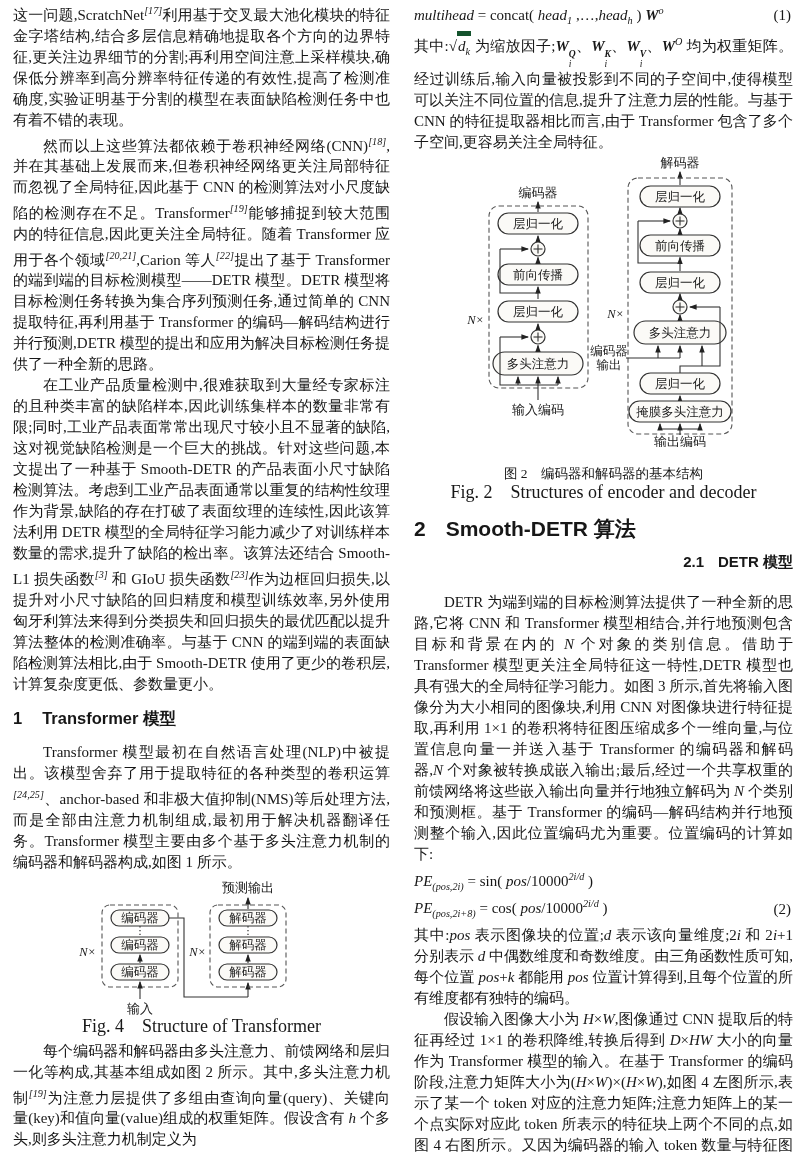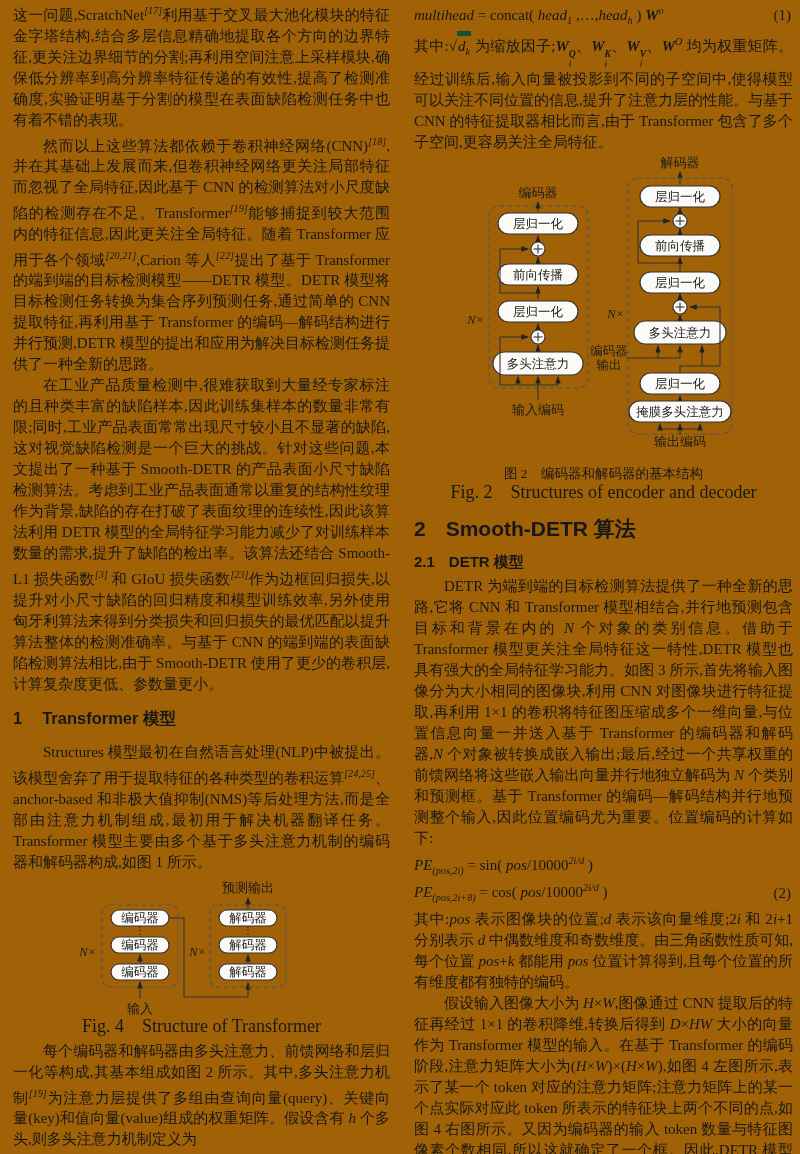--- a/index.html
+++ b/index.html
@@ -1,18 +1,18 @@
 <!DOCTYPE html>
 <html><head>
 <meta charset="utf-8">
 <style>
   html,body{margin:0;padding:0;background:#d9d9d6;}
   .page{
     position:relative;width:800px;height:1154px;margin:0 auto;
-    background:#a16207;color:#171717;overflow:hidden;
+    background:#ffffff;color:#171717;overflow:hidden;
     font-family:"Liberation Serif","DejaVu Serif",serif;
   }
   .col{position:absolute;top:0;}
   .col-left{left:13px;width:377px;}
   .col-right{left:414px;width:379px;}
   p.body{margin:0;font-size:15px;line-height:21px;text-align:justify;}
   p.ind{text-indent:2em;}
   
   .seg-n{}
   .seg-i{font-style:italic;}
@@ -27,21 +27,21 @@
   .sqrt .rad{font-style:normal;}
   .sqrt .bod{border-top:5px solid #14532d;padding:0 1px;}
   
   .h1{font-family:"Liberation Sans","DejaVu Sans",sans-serif;font-weight:bold;
       font-size:16.5px;margin:13px 0 12px 0;}
   .h1 .hnum{margin-right:20px;}
   .h2{font-family:"Liberation Sans","DejaVu Sans",sans-serif;font-weight:bold;
       font-size:21px;margin:14px 0 10px 0;}
   .h2 .hnum{margin-right:20px;}
   .h3{font-family:"Liberation Sans","DejaVu Sans",sans-serif;font-weight:bold;
-      font-size:15px;margin:6px 0 4px 0;}
+      font-size:15px;margin:6px 0 20px 0;text-align:right;}
   .h3 .hnum{margin-right:14px;}
   
   .fblock{margin:5px 0 4px 0;}
   .fline{position:relative;text-align:left;font-size:15px;line-height:1.5;margin:2px 0;}
   .feq-num{position:absolute;right:2px;top:50%;transform:translateY(-50%);font-style:normal;font-size:15px;}
   
   .fig{margin:4px 0 2px 0;padding:0;text-align:center;}
   .cap-zh{text-align:center;font-size:13.5px;line-height:18px;margin-top:18px;}
   .cap-en{text-align:center;font-size:18px;line-height:18px;}
   .figsvg{display:block;margin:0 auto;}
@@ -63,21 +63,21 @@
   <div class="col col-left">
 
     <p class="body"><span class="seg-n">这一问题,ScratchNet</span><span class="seg-sup">[17]</span><span class="seg-n">利用基于交叉最大池化模块的特征金字塔结构,结合多层信息精确地提取各个方向的边界特征,更关注边界细节的分割;再利用空间注意上采样模块,确保低分辨率到高分辨率特征传递的有效性,提高了检测准确度,实验证明基于分割的模型在表面缺陷检测任务中也有着不错的表现。</span></p>
     <p class="body ind"><span class="seg-n">然而以上这些算法都依赖于卷积神经网络(CNN)</span><span class="seg-sup">[18]</span><span class="seg-n">,并在其基础上发展而来,但卷积神经网络更关注局部特征而忽视了全局特征,因此基于 CNN 的检测算法对小尺度缺陷的检测存在不足。Transformer</span><span class="seg-sup">[19]</span><span class="seg-n">能够捕捉到较大范围内的特征信息,因此更关注全局特征。随着 Transformer 应用于各个领域</span><span class="seg-sup">[20,21]</span><span class="seg-n">,Carion 等人</span><span class="seg-sup">[22]</span><span class="seg-n">提出了基于 Transformer 的端到端的目标检测模型——DETR 模型。DETR 模型将目标检测任务转换为集合序列预测任务,通过简单的 CNN 提取特征,再利用基于 Transformer 的编码—解码结构进行并行预测,DETR 模型的提出和应用为解决目标检测任务提供了一种全新的思路。</span></p>
     <p class="body ind"><span class="seg-n">在工业产品质量检测中,很难获取到大量经专家标注的且种类丰富的缺陷样本,因此训练集样本的数量非常有限;同时,工业产品表面常常出现尺寸较小且不显著的缺陷,这对视觉缺陷检测是一个巨大的挑战。针对这些问题,本文提出了一种基于 Smooth-DETR 的产品表面小尺寸缺陷检测算法。考虑到工业产品表面通常以重复的结构性纹理作为背景,缺陷的存在打破了表面纹理的连续性,因此该算法利用 DETR 模型的全局特征学习能力减少了对训练样本数量的需求,提升了缺陷的检出率。该算法还结合 Smooth-L1 损失函数</span><span class="seg-sup">[3]</span><span class="seg-n"> 和 GIoU 损失函数</span><span class="seg-sup">[23]</span><span class="seg-n">作为边框回归损失,以提升对小尺寸缺陷的回归精度和模型训练效率,另外使用匈牙利算法来得到分类损失和回归损失的最优匹配以提升算法整体的检测准确率。与基于 CNN 的端到端的表面缺陷检测算法相比,由于 Smooth-DETR 使用了更少的卷积层,计算复杂度更低、参数量更小。</span></p>
 
     <div class="h1">
       <span class="hnum">1</span><span>Transformer 模型</span>
     </div>
 
-    <p class="body ind"><span class="seg-n">Structures 模型最初在自然语言处理(NLP)中被提出。该模型舍弃了用于提取特征的各种类型的卷积运算</span><span class="seg-sup">[24,25]</span><span class="seg-n">、anchor-based 和非极大值抑制(NMS)等后处理方法,而是全部由注意力机制组成,最初用于解决机器翻译任务。Transformer 模型主要由多个基于多头注意力机制的编码器和解码器构成,如图 1 所示。</span></p>
+    <p class="body ind"><span class="seg-n">Transformer 模型最初在自然语言处理(NLP)中被提出。该模型舍弃了用于提取特征的各种类型的卷积运算</span><span class="seg-sup">[24,25]</span><span class="seg-n">、anchor-based 和非极大值抑制(NMS)等后处理方法,而是全部由注意力机制组成,最初用于解决机器翻译任务。Transformer 模型主要由多个基于多头注意力机制的编码器和解码器构成,如图 1 所示。</span></p>
 
     <figure class="fig" style="margin:6px 0 2px 0;">
       <svg class="figsvg" width="340" height="138" viewBox="0 0 340 138">
         <defs>
           <marker id="m1" markerWidth="7" markerHeight="6" refX="6" refY="2.5" orient="auto">
             <path d="M0,0 L7,2.5 L0,5 Z" fill="#222"></path>
           </marker>
         </defs>
 
         <text class="lbl" x="216" y="13">预测输出</text>

